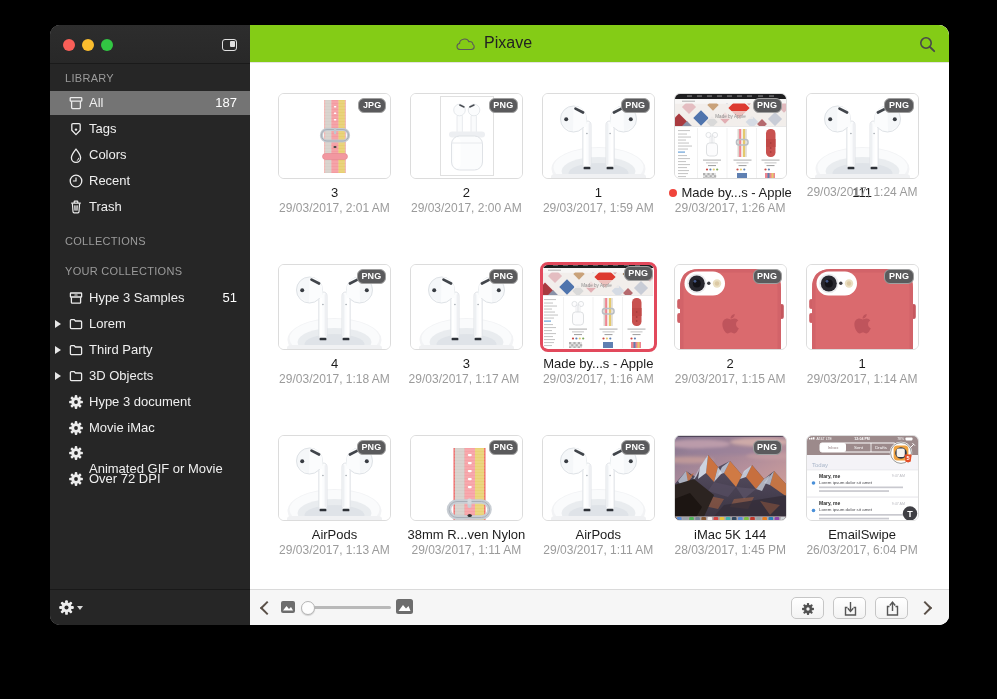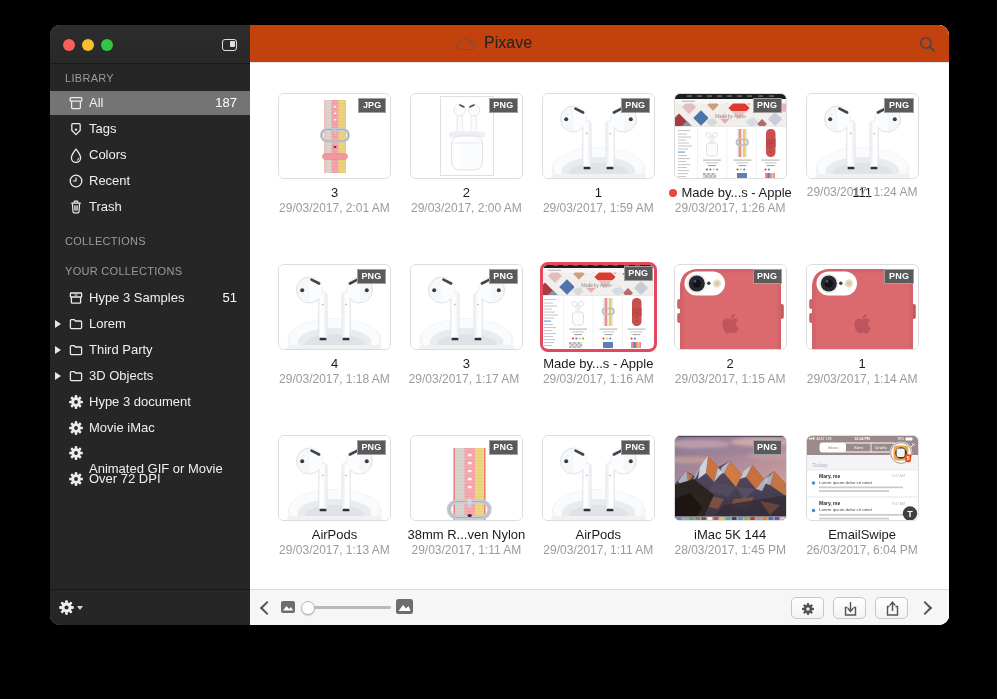--- a/index.html
+++ b/index.html
@@ -21,34 +21,34 @@
   letter-spacing:0.3px; }
 .hl { position:absolute; left:0; width:200px; height:24px; background:#747474; }
 .sitem { position:absolute; font-size:13px; color:#efefef; white-space:nowrap; }
 .scount { position:absolute; right:13px; font-size:13px; color:#fff; }
 .sic { position:absolute; }
 .tri { position:absolute; width:0; height:0; border-left:6px solid #e8e8e8;
   border-top:4.2px solid transparent; border-bottom:4.2px solid transparent; }
 .sbottom { position:absolute; left:0; bottom:0; width:200px; height:36px;
   border-top:1px solid #191919; background:#262626; }
 .main { position:absolute; left:200px; top:0; width:699px; height:600px; background:#fff; }
-.toolbar { position:absolute; left:0; top:0; width:699px; height:37.5px; background:#c2410c;
+.toolbar { position:absolute; left:0; top:0; width:699px; height:37.5px; background:#84cc16;
   border-bottom:1px solid #e3e3e3; }
 .apptitle { position:absolute; left:234px; top:9px; font-size:16px; color:#222222; }
 .statusbar { position:absolute; left:0; bottom:0; width:699px; height:36px;
   background:#f6f6f6; border-top:1px solid #dadada; }
 .card { position:absolute; width:113px; height:86px; background:#fff;
   border:1px solid #dcdcdc; border-radius:6px; overflow:hidden; }
 .card svg { position:absolute; left:-1px; top:-1px; }
 .card.sel { border:3px solid #e2495c; border-radius:8px; width:117px; height:90px;
   margin-left:-2px; margin-top:-2px; }
 .card.sel svg { left:-3px; top:-3px; }
 .badge { position:absolute; top:4px; right:4px; background:#5a5a5c; color:#fff;
   font-size:9px; font-weight:bold; letter-spacing:0.2px; padding:1px 3.5px 1.5px;
-  border-radius:0; border:1px solid #a0a0a0; line-height:1.15; }
+  border-radius:6px; border:1px solid #a0a0a0; line-height:1.15; }
 .card.sel .badge { top:1px; right:1px; }
 .ctitle { position:absolute; width:132px; text-align:center; font-size:13px; color:#1c1c1c;
   white-space:nowrap; overflow:hidden; }
 .cdate { position:absolute; width:132px; text-align:center; font-size:12px; color:#9b9b9b;
   white-space:nowrap; }
 .reddot { display:inline-block; width:8px; height:8px; border-radius:50%;
   background:#f0443b; margin-right:5px; position:relative; top:-0.5px; }
 .chev { position:absolute; width:10px; height:10px; border-right:2px solid #5a5048;
   border-top:2px solid #5a5048; }
 .btn { position:absolute; top:572px; width:33px; height:22px; background:linear-gradient(#fff,#f3f3f3);

